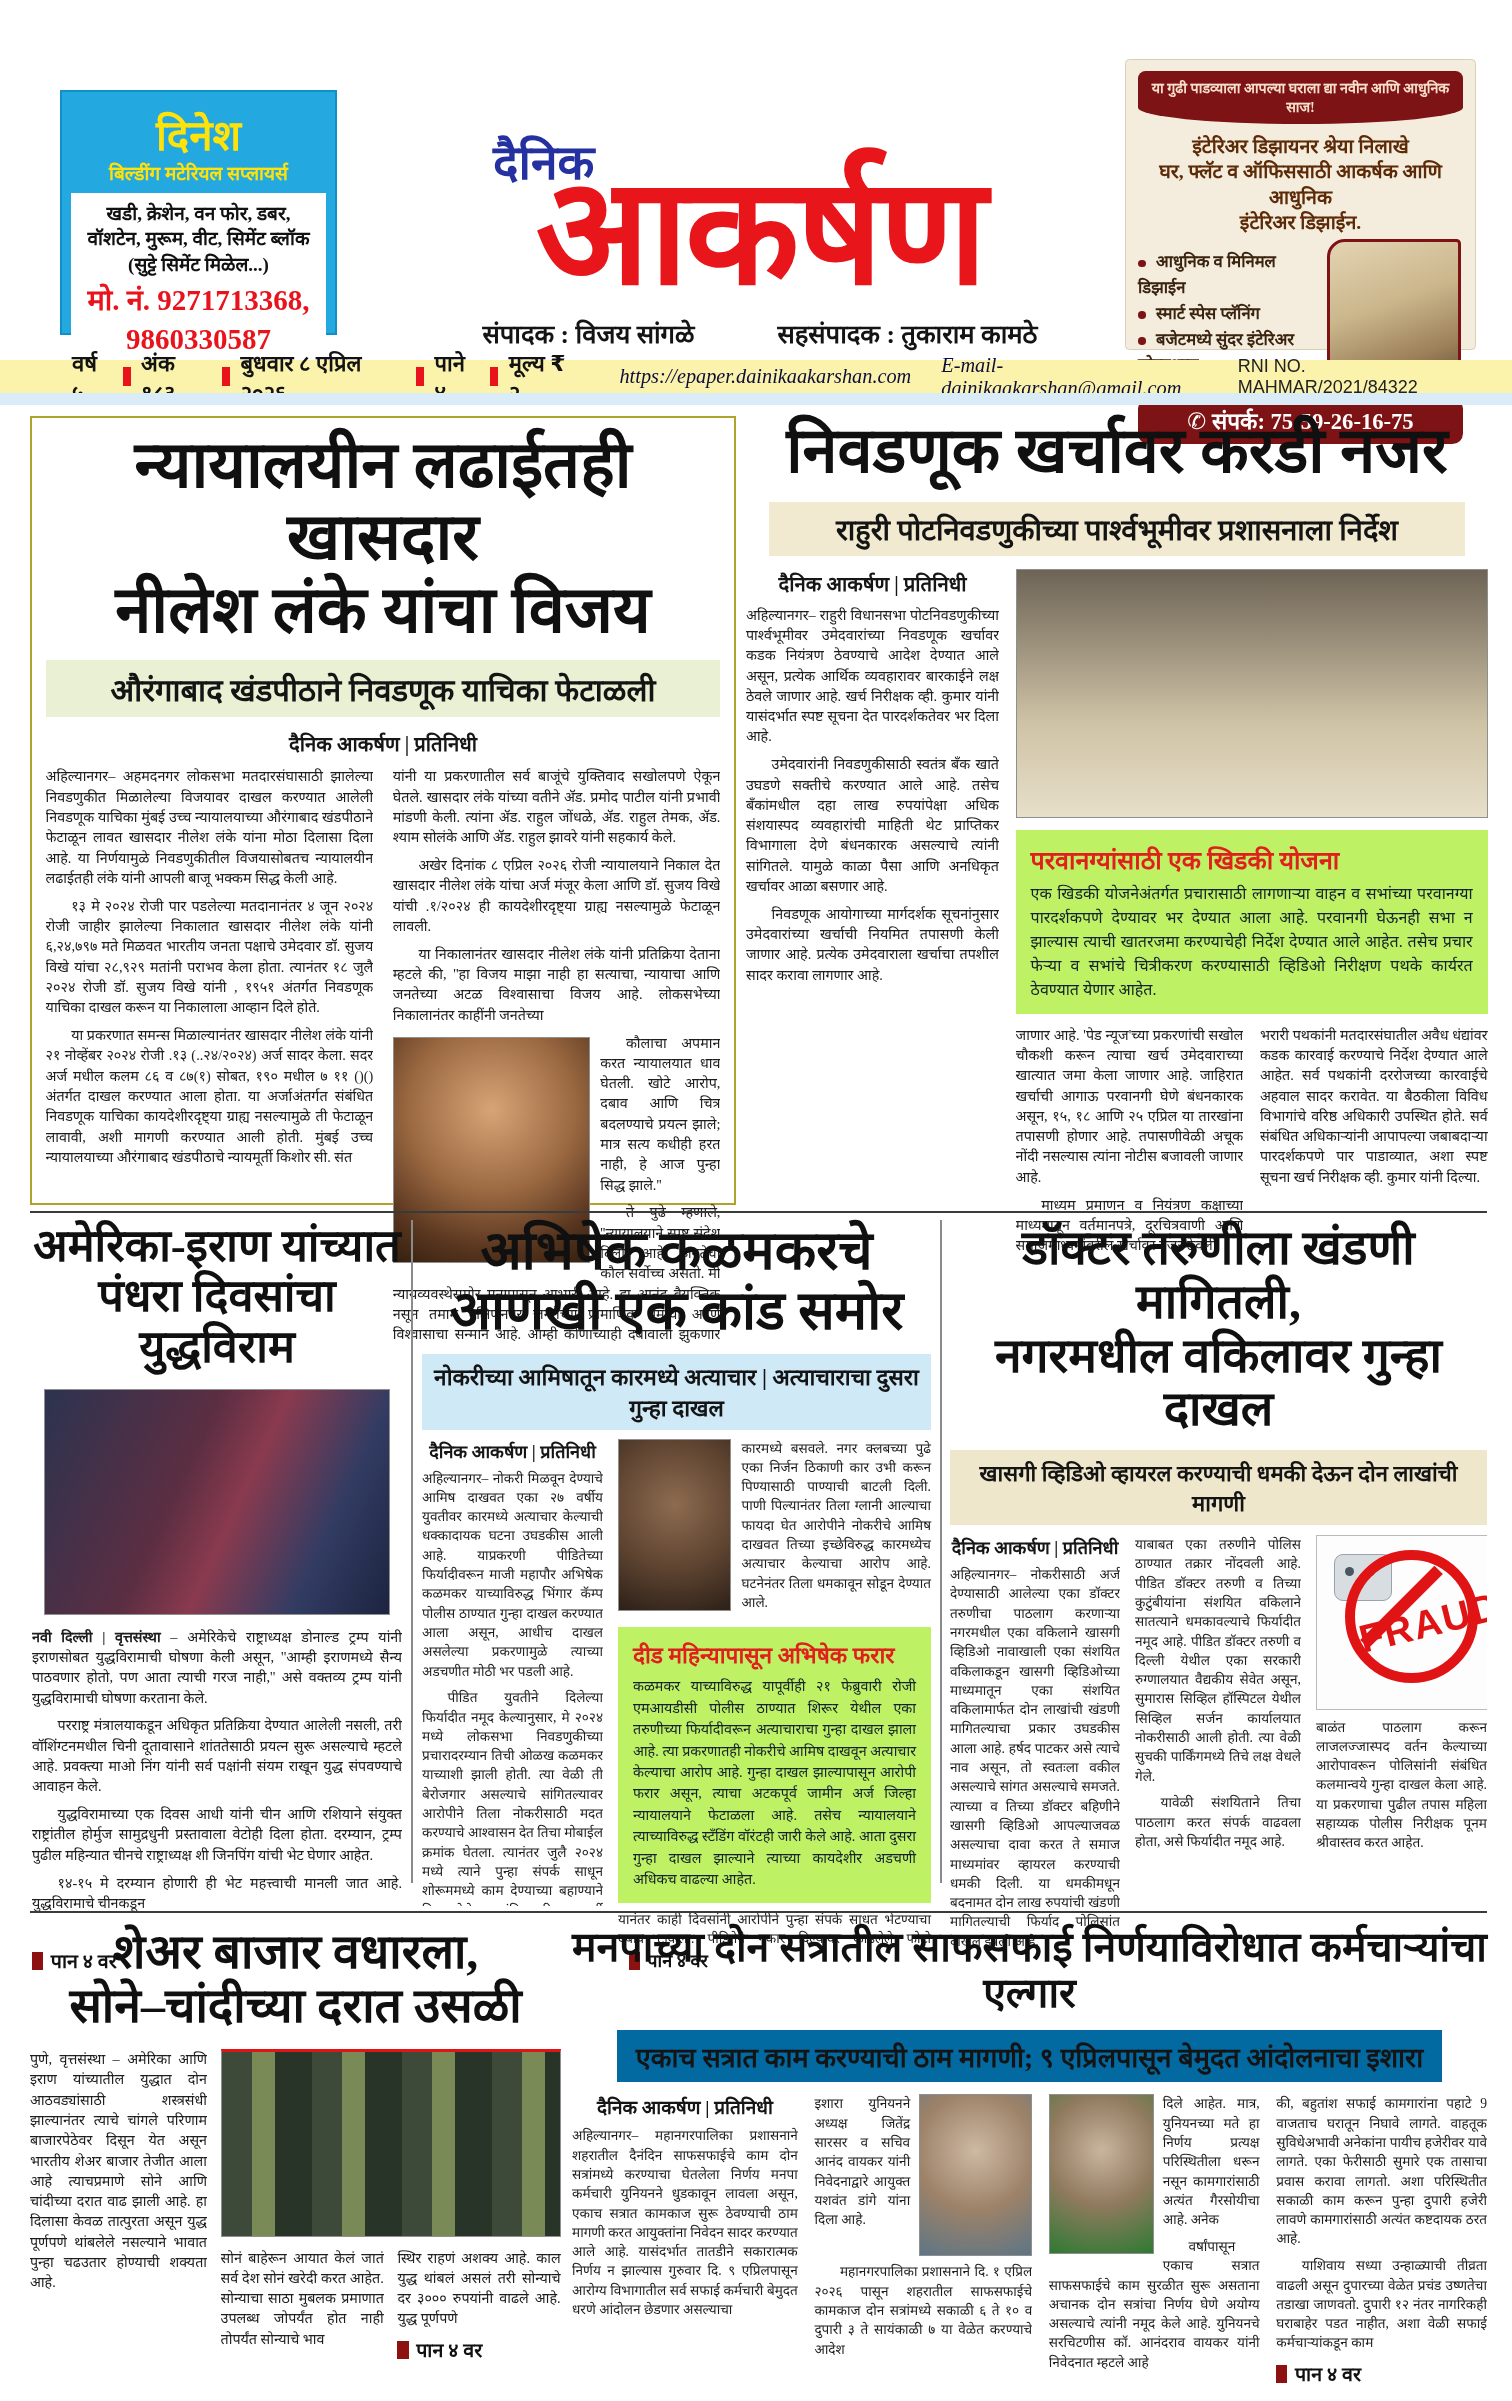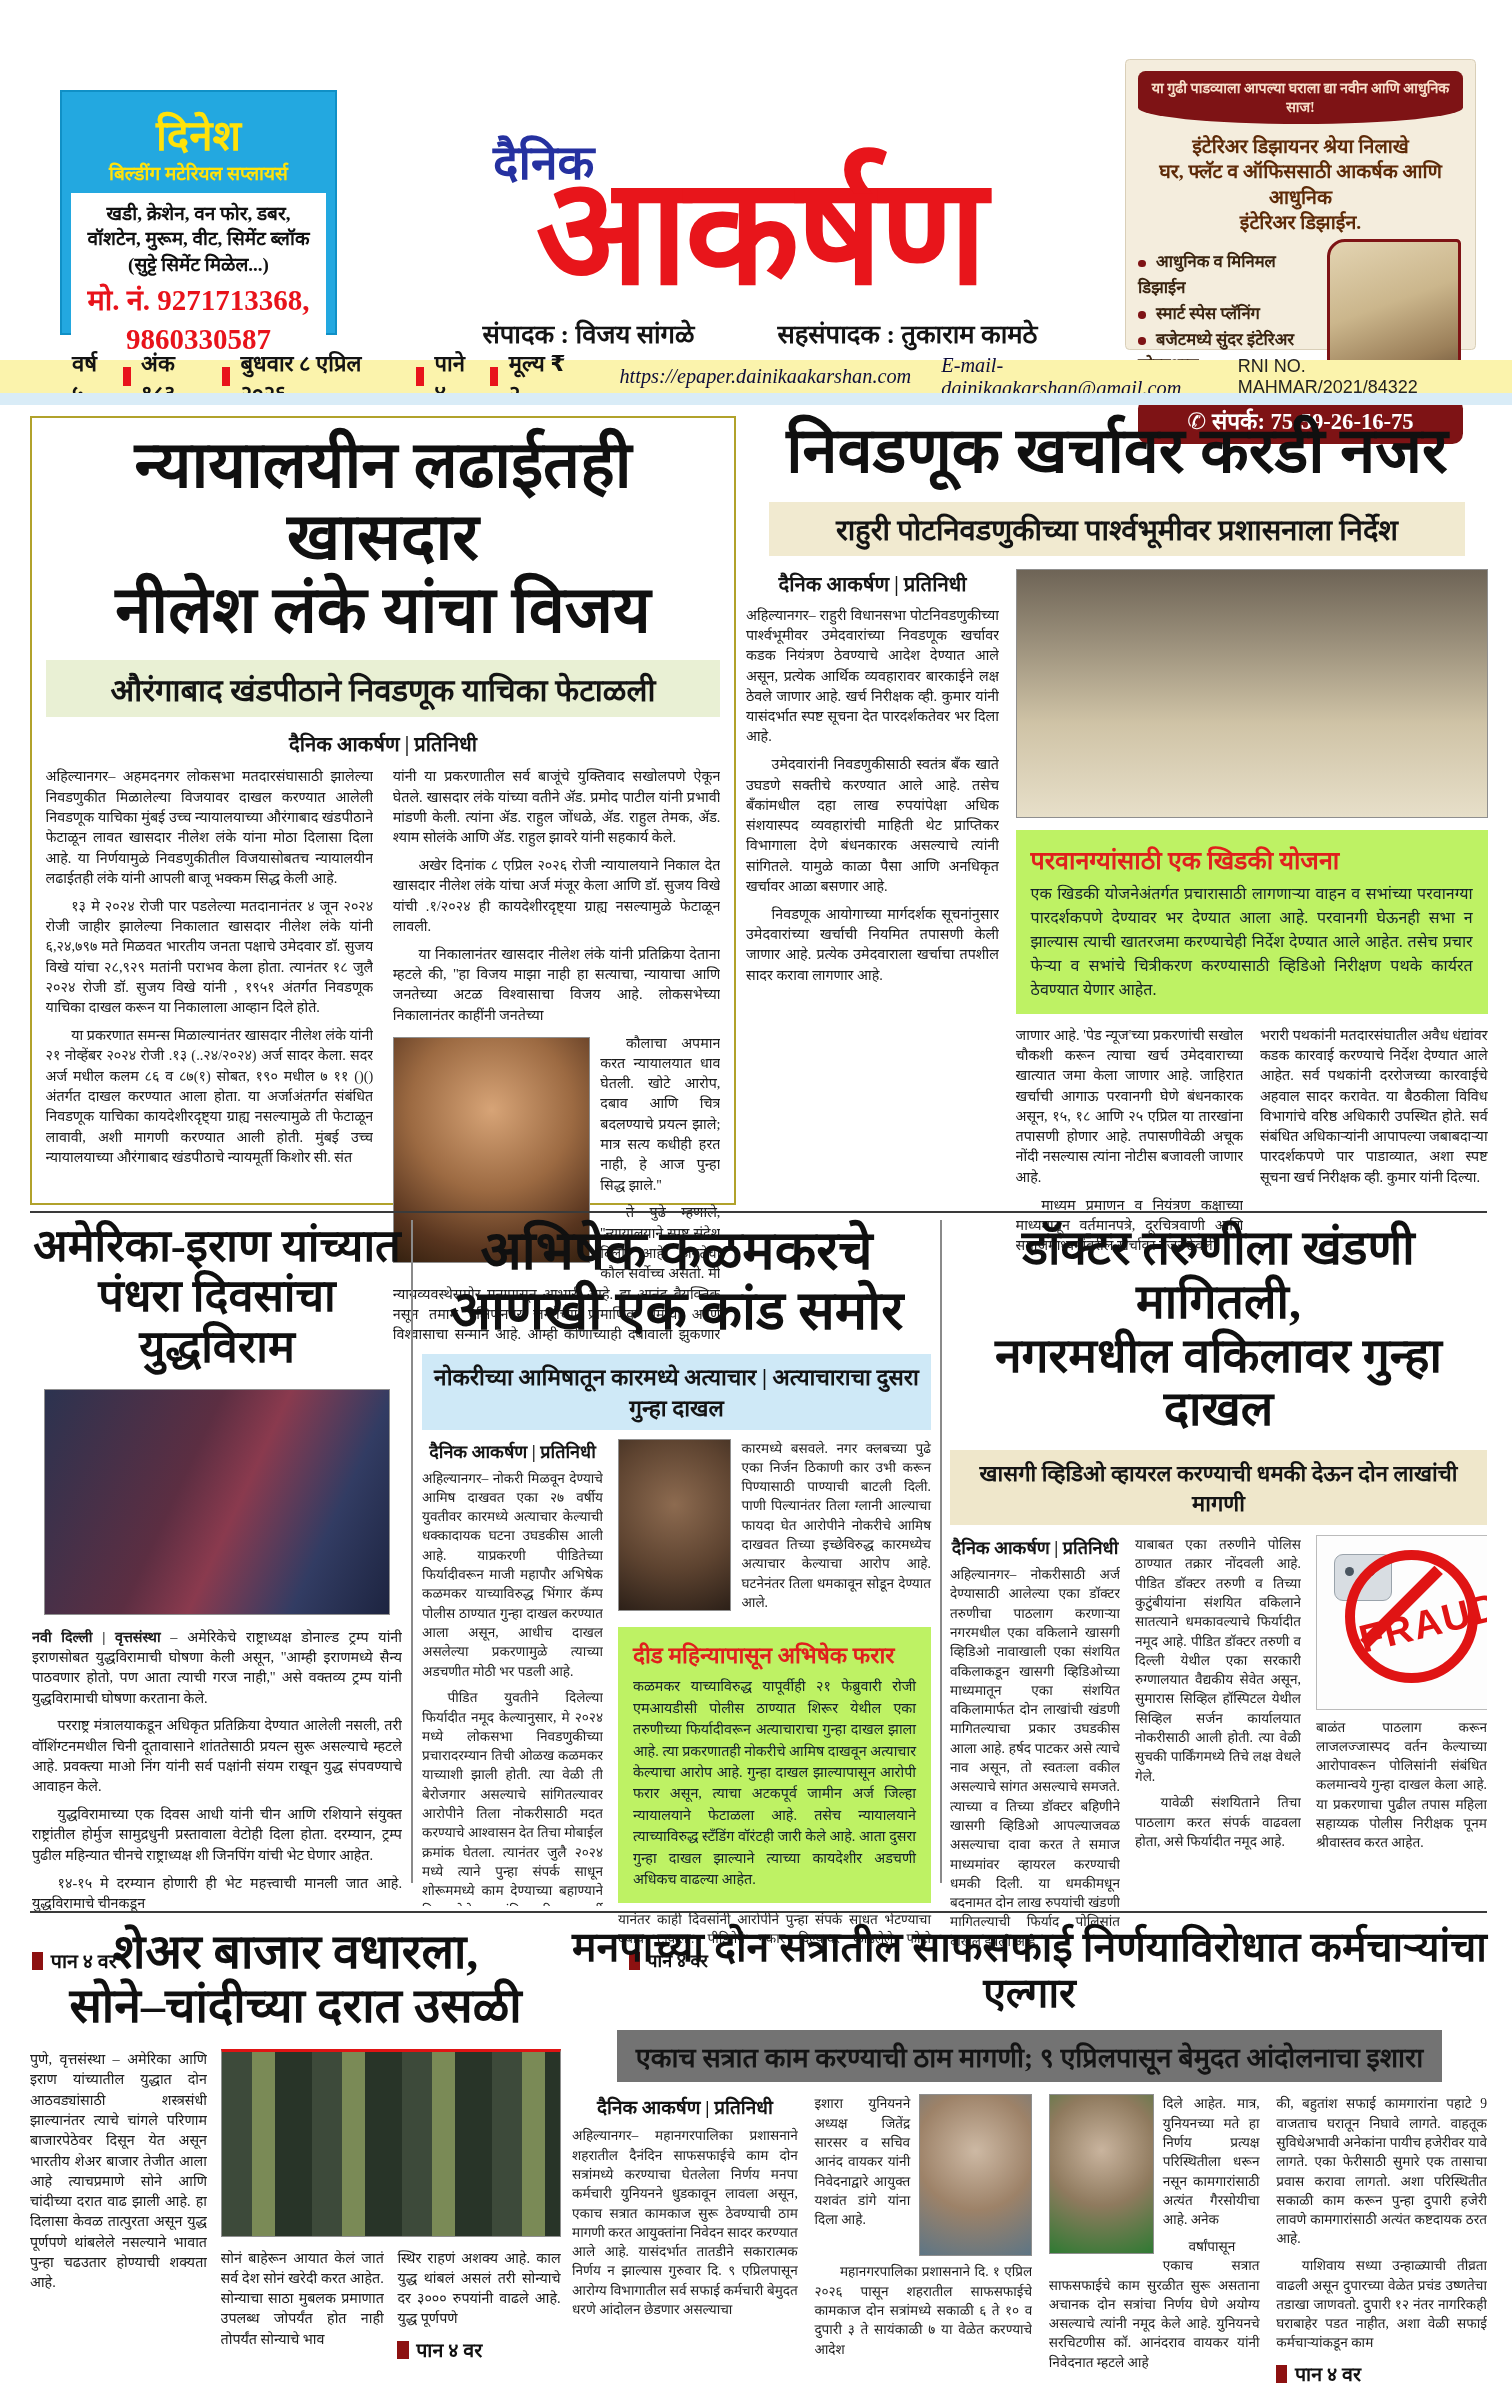--- a/index.html
+++ b/index.html
@@ -76,21 +76,21 @@
                font-family:"Liberation Sans",sans-serif;transform:rotate(-14deg);letter-spacing:1.5px;}
   .fraud .ban{position:absolute;right:10.5px;top:13.6px;width:113px;height:113px;border:10.5px solid #e01414;border-radius:50%;}
   .fraud .ban:after{content:"";position:absolute;left:-6px;top:41px;width:105px;height:12px;background:#e01414;transform:rotate(-45deg);}
   .fraud .bot{position:absolute;left:16.6px;top:18px;width:56px;height:45px;border-radius:9px;background:#d8dde2;border:1.5px solid #9aa3ab;}
   .fraud .bot:after{content:"";position:absolute;left:10.5px;top:12px;width:9px;height:9px;border-radius:50%;background:#4a5560;box-shadow:21px 0 0 #4a5560;}
 
   .kickerM{background:#cfe9f7;}
   .kickerD{background:#efe7cb;}
   .subL{background:#e9f0d4;}
   .subR{background:#f1ead0;}
-  .subM2{background:#737373;}
+  .subM2{background:#0369a1;}
 </style>
 </head>
 <body>
 
 <div class="page">
 
   <div class="abs adL" style="left:60px;top:90px;width:277px;height:245px;">
     <div class="t1">दिनेश</div>
     <div class="t2">बिल्डींग मटेरियल सप्लायर्स</div>
     <div class="inner">

